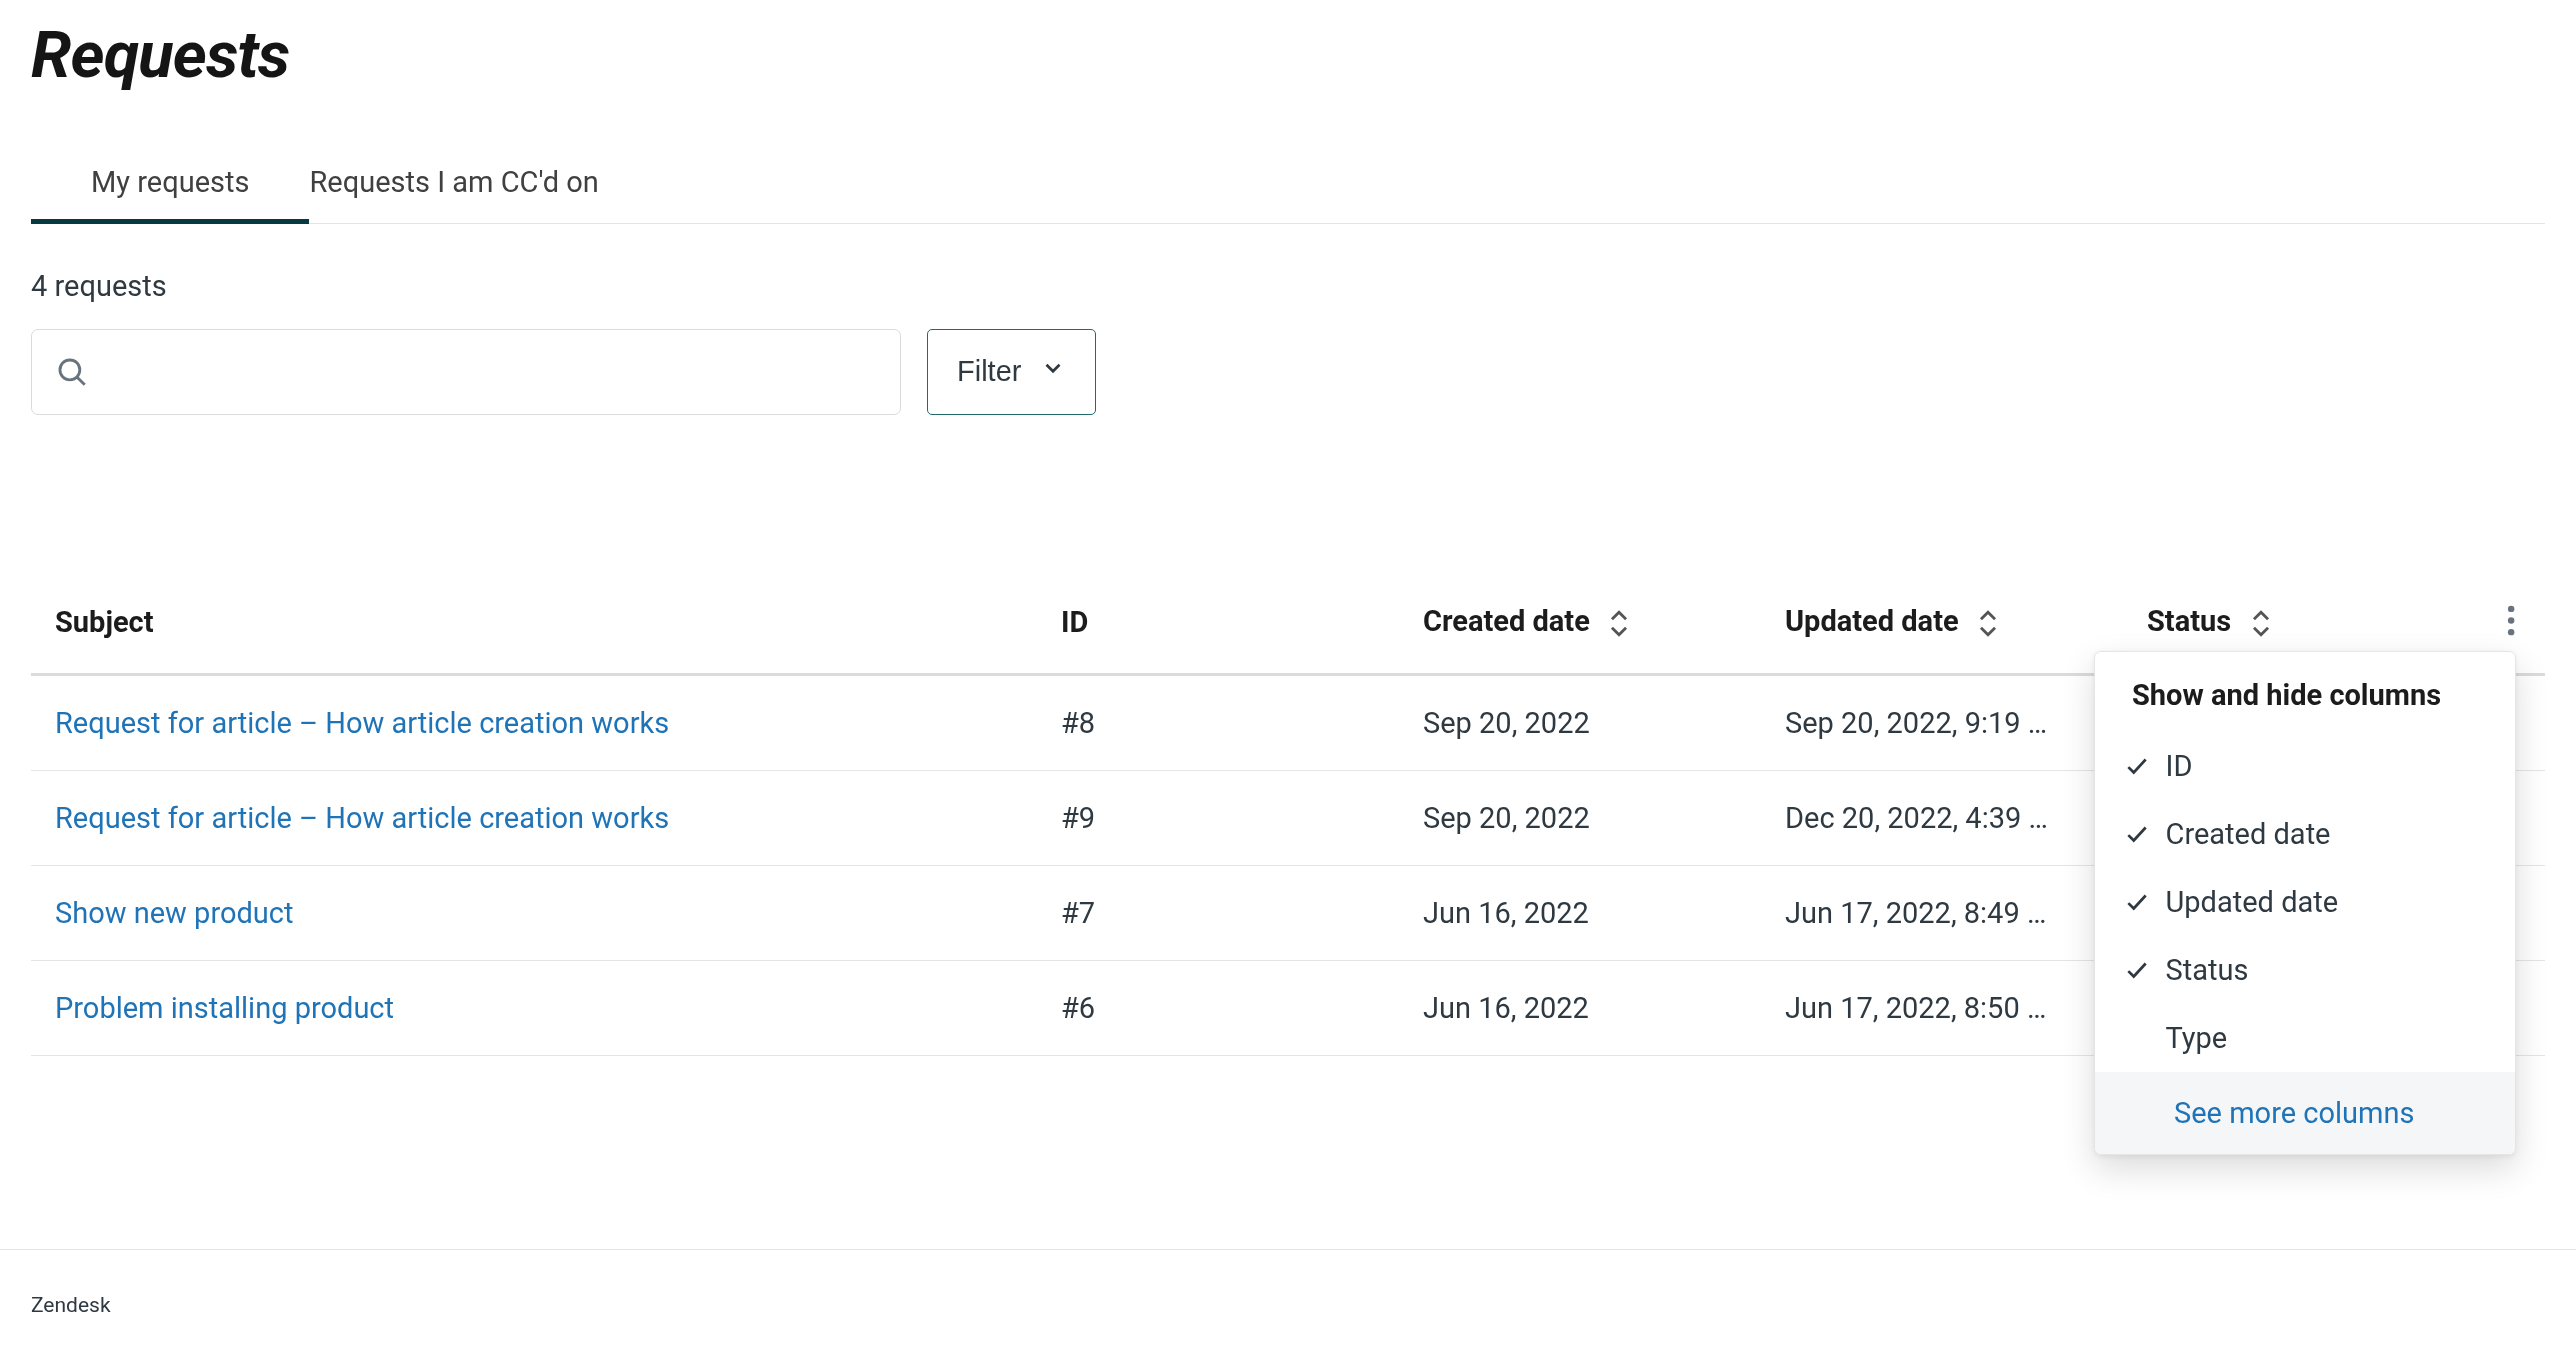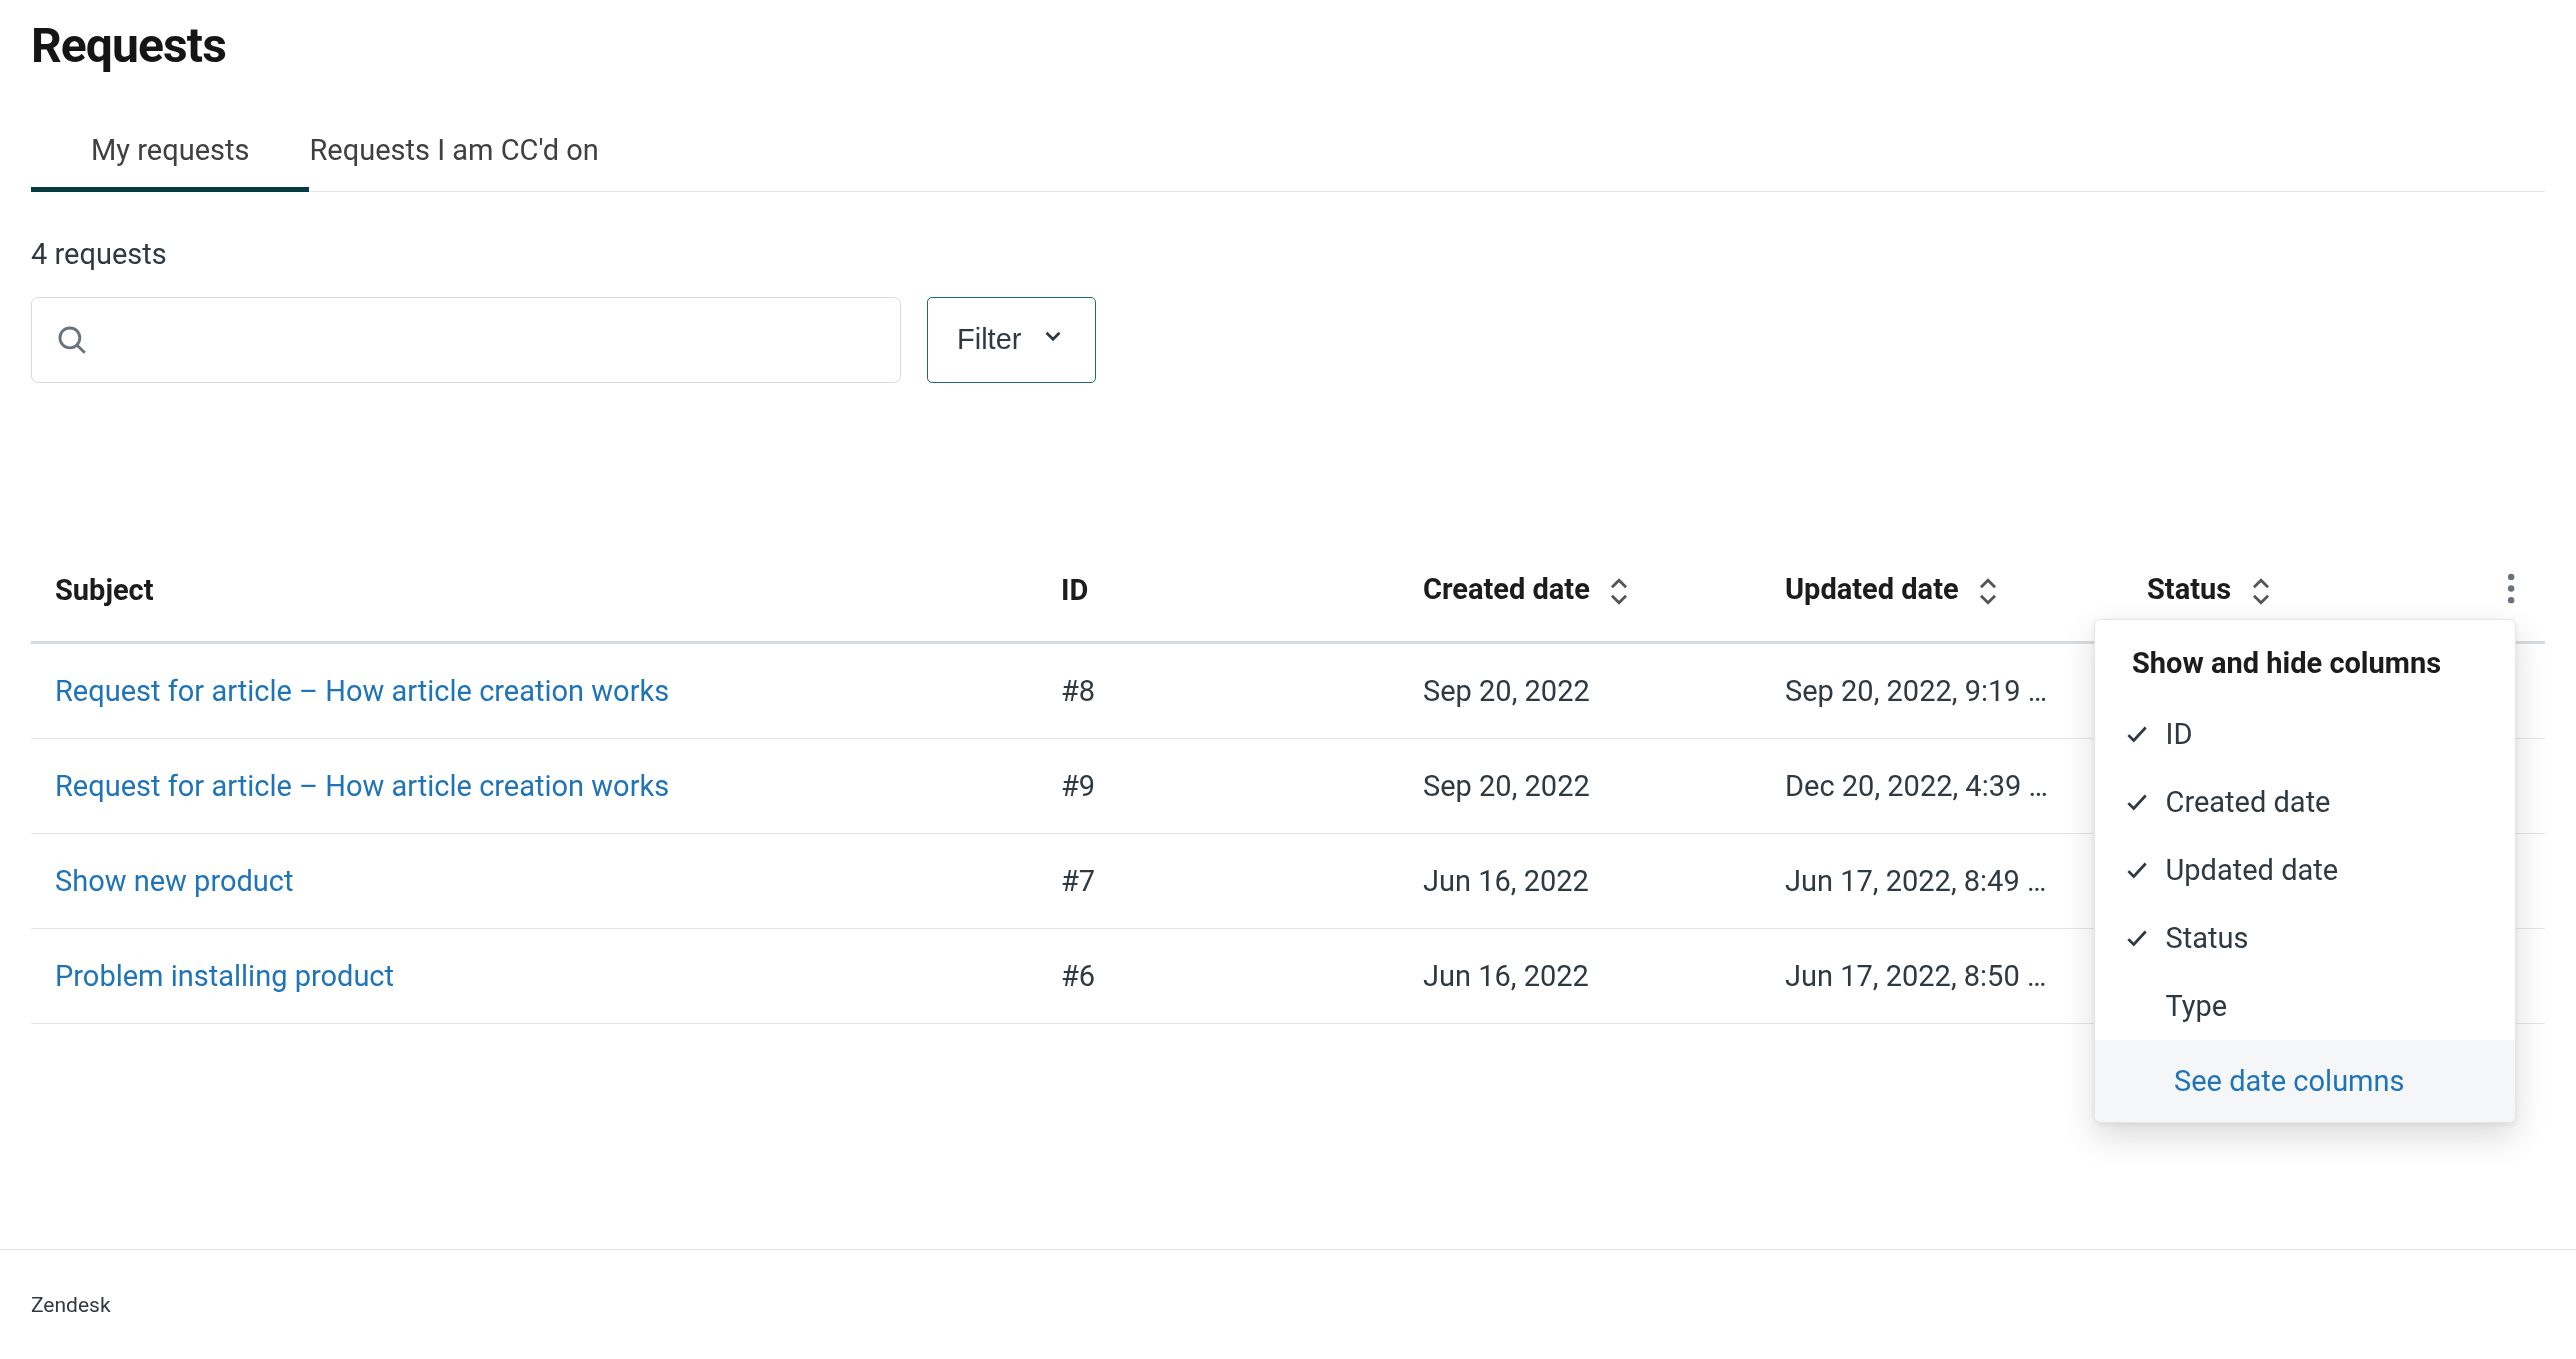--- a/index.html
+++ b/index.html
@@ -7,26 +7,27 @@
     font-family: -apple-system, BlinkMacSystemFont, "Segoe UI", Roboto, Helvetica, Arial, sans-serif;
     color: #2f3941;
     background: #fff;
     width: 2576px;
     height: 1360px;
     padding: 17px 31px 0 31px;
     position: relative;
   }
 
   .page-title {
-    font-size: 48px;
+    font-size: 65px;
     font-weight: 700;
     color: #151515;
     letter-spacing: -0.9px;
-    margin-bottom: 45px;
+    margin-bottom: 58px;
     margin-top: 0;
+    font-style: italic;
   }
 
   .tabs {
     display: flex;
     border-bottom: 1.7px solid #e5e5e5;
     margin-bottom: 45px;
     gap: 60px;
     padding-left: 60px;
   }
   .tab {
@@ -368,20 +369,20 @@
             <polyline points="4 13 9 18 20 6"></polyline>
           </svg>
         </span>
       <span>Status</span>
     </div>
     <div class="dropdown-item">
       <span class="check"></span>
       <span>Type</span>
     </div>
 
-    <div class="dropdown-footer">See date columns</div>
+    <div class="dropdown-footer">See more columns</div>
   </div>
 </div>
 
 <div class="page-footer">
   <div class="footer-text">Zendesk</div>
 </div>
 
 
 </body></html>

